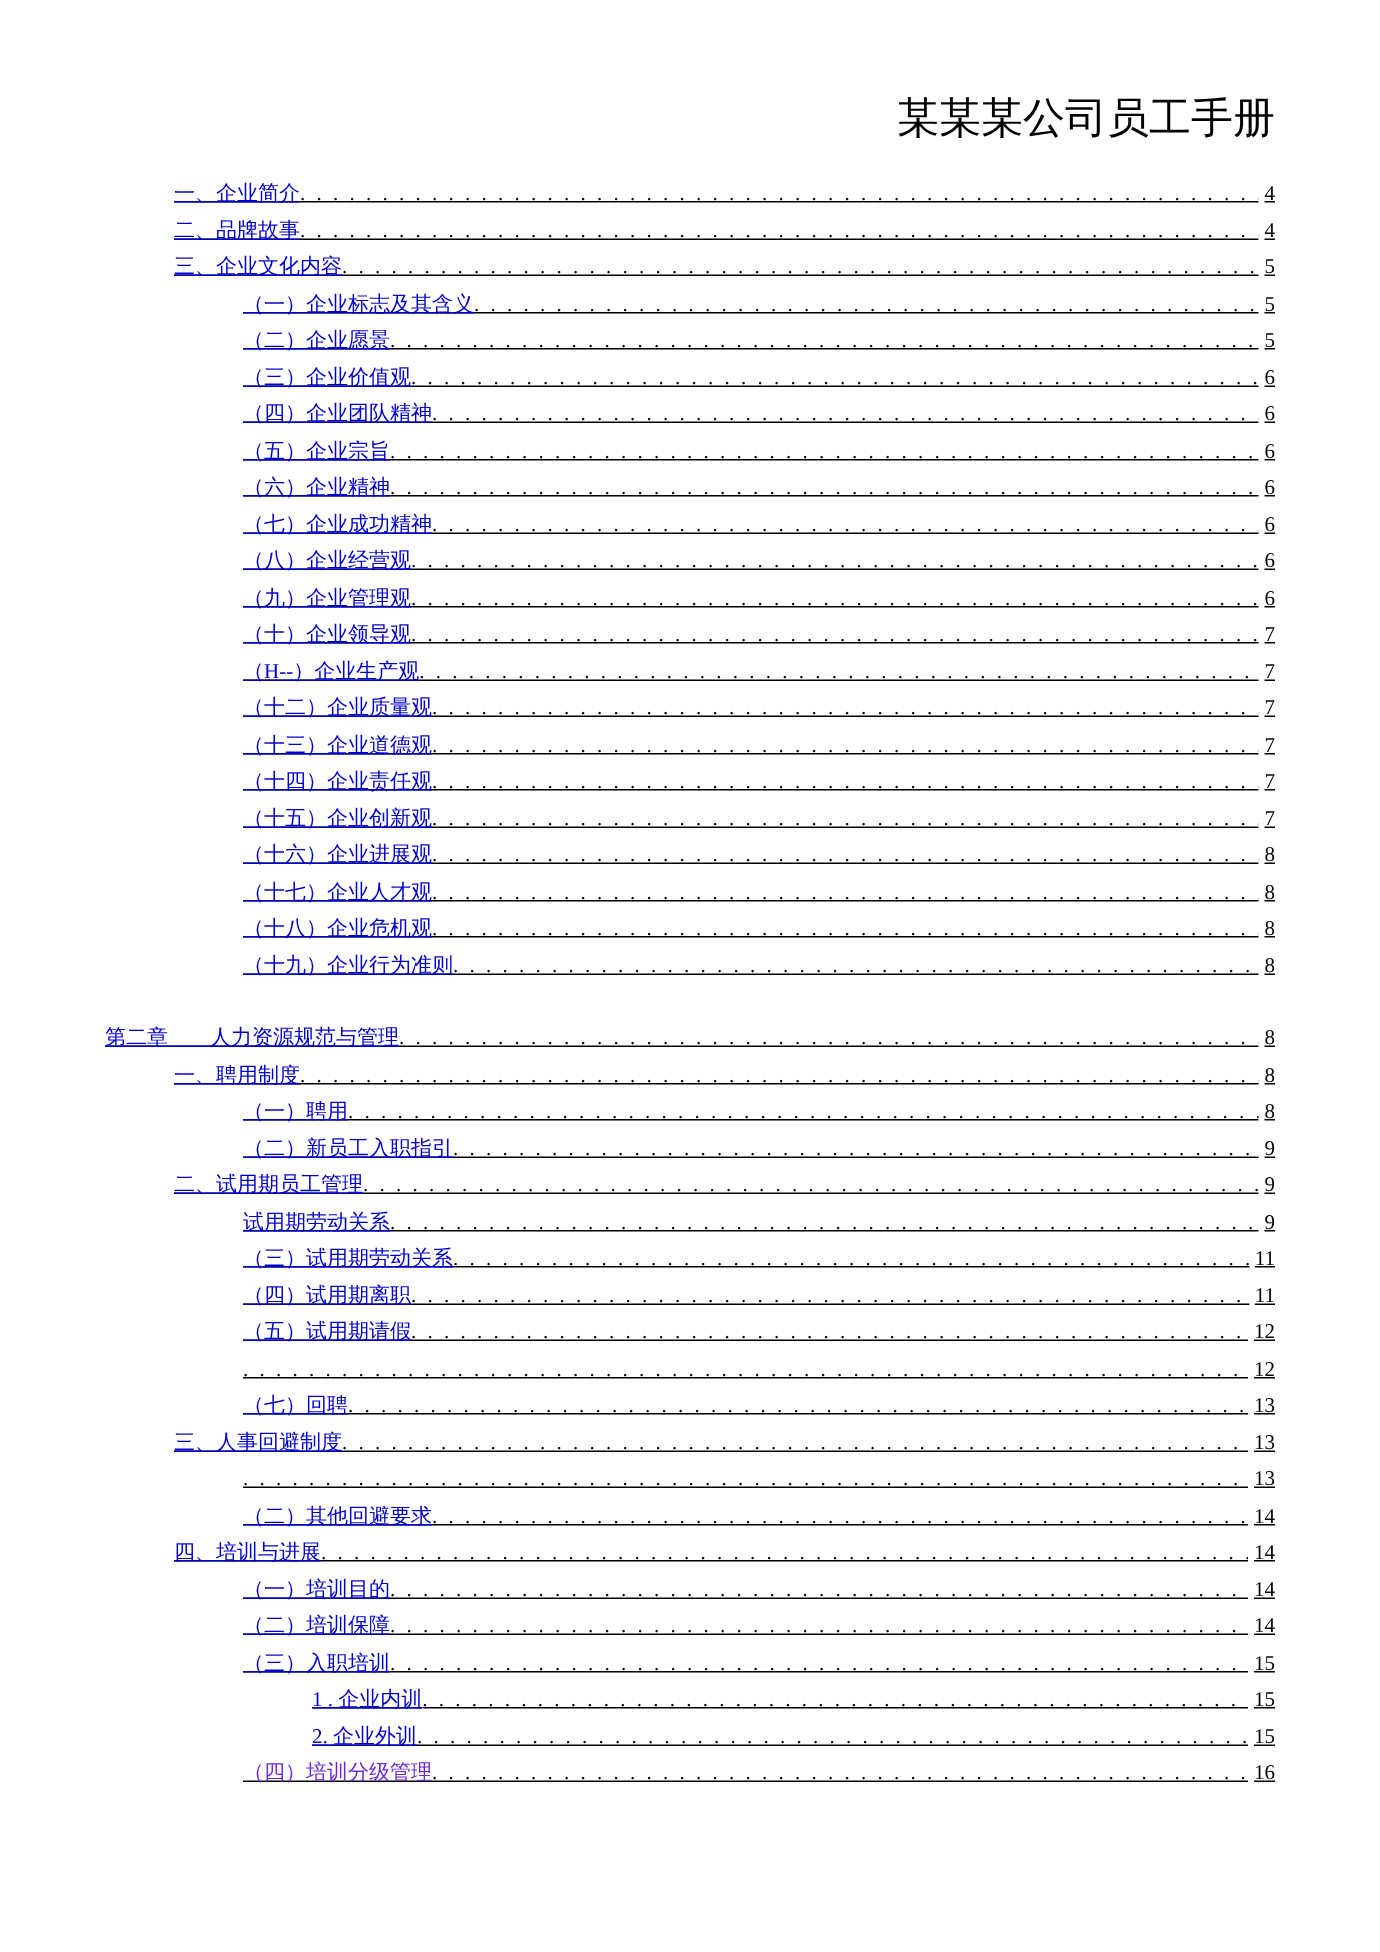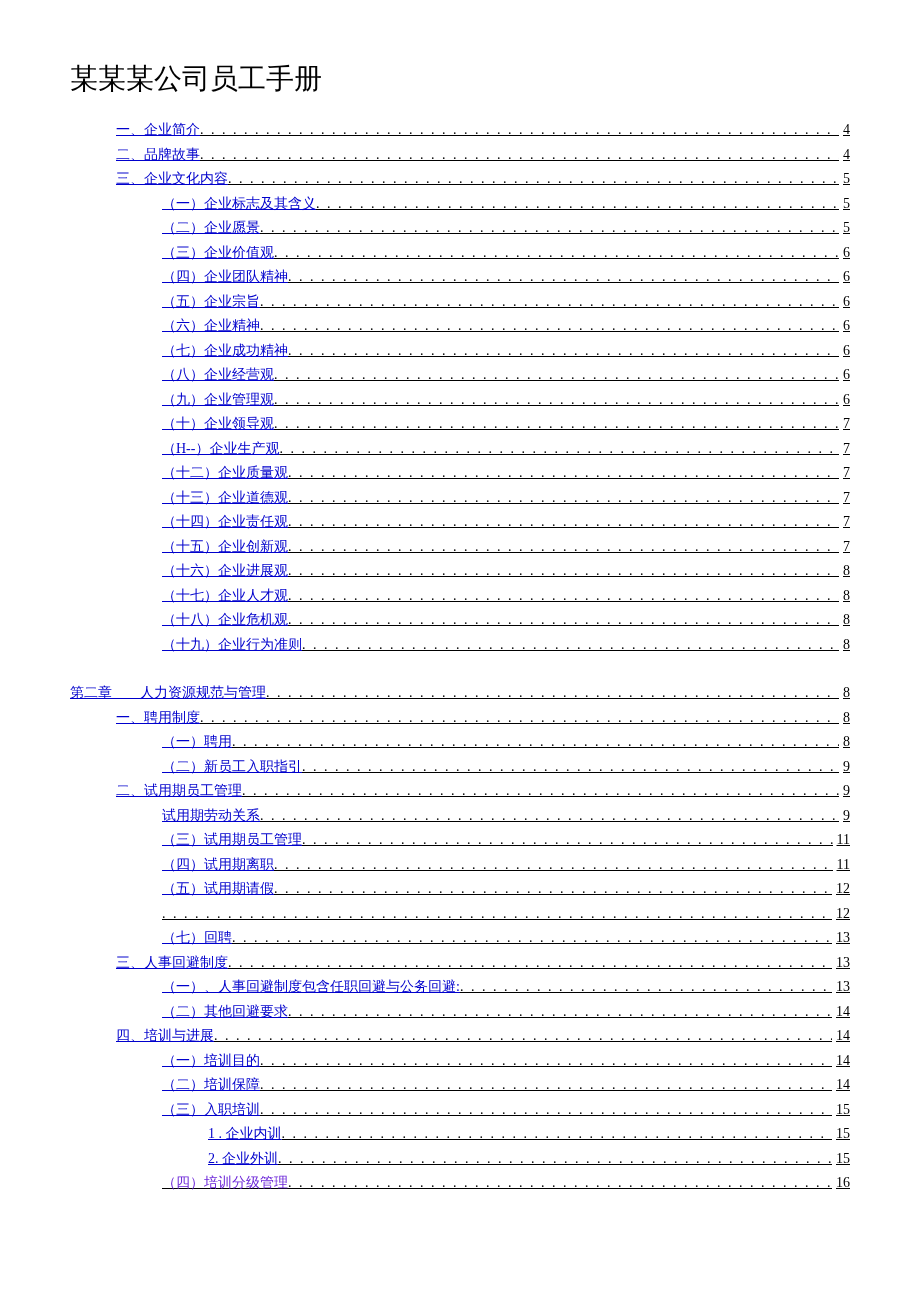--- a/index.html
+++ b/index.html
@@ -6,21 +6,21 @@
     margin: 0;
     padding: 60px 70px 40px 70px;
     font-family: "SimSun", "宋体", serif;
     font-size: 14px;
     color: #000;
     background: #fff;
     width: 920px;
     box-sizing: border-box;
   }
   h1.title {
-    text-align: left;
+    text-align: right;
     font-size: 28px;
     font-weight: normal;
     margin: 0 0 20px 0;
     font-family: "SimSun", "宋体", serif;
   }
   .toc-row {
     display: flex;
     align-items: baseline;
     line-height: 1.75;
     white-space: nowrap;
@@ -192,21 +192,21 @@
       <span class="link">二、试用期员工管理</span>
       <span class="leader"></span>
       <span class="pg">9</span>
     </div>
     <div class="toc-row indent-2">
       <span class="link">试用期劳动关系</span>
       <span class="leader"></span>
       <span class="pg">9</span>
     </div>
     <div class="toc-row indent-2">
-      <span class="link">（三）试用期员工管理</span>
+      <span class="link">（三）试用期劳动关系</span>
       <span class="leader"></span>
       <span class="pg">11</span>
     </div>
     <div class="toc-row indent-2">
       <span class="link">（四）试用期离职</span>
       <span class="leader"></span>
       <span class="pg">11</span>
     </div>
     <div class="toc-row indent-2">
       <span class="link">（五）试用期请假</span>
@@ -221,21 +221,20 @@
       <span class="link">（七）回聘</span>
       <span class="leader"></span>
       <span class="pg">13</span>
     </div>
     <div class="toc-row indent-1">
       <span class="link">三、人事回避制度</span>
       <span class="leader"></span>
       <span class="pg">13</span>
     </div>
     <div class="toc-row indent-2">
-      <span class="link">（一）、人事回避制度包含任职回避与公务回避:</span>
       <span class="leader"></span>
       <span class="pg">13</span>
     </div>
     <div class="toc-row indent-2">
       <span class="link">（二）其他回避要求</span>
       <span class="leader"></span>
       <span class="pg">14</span>
     </div>
     <div class="toc-row indent-1">
       <span class="link">四、培训与进展</span>

